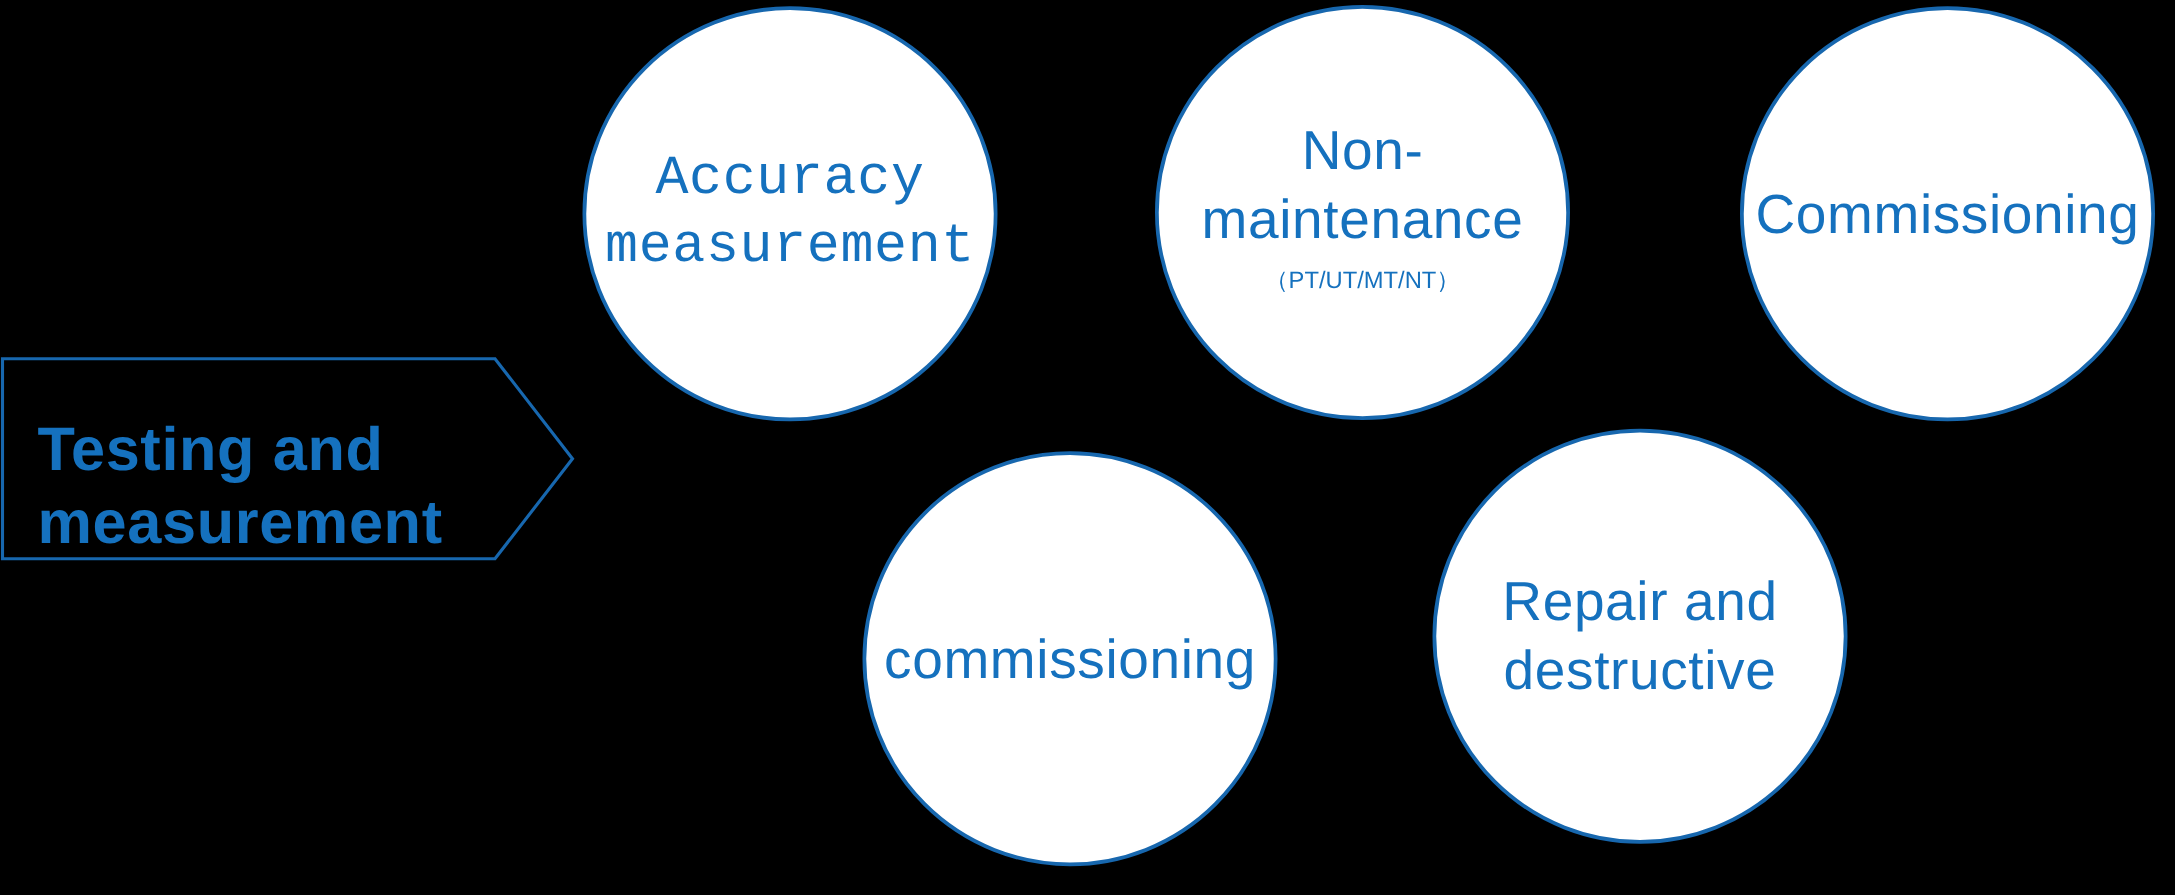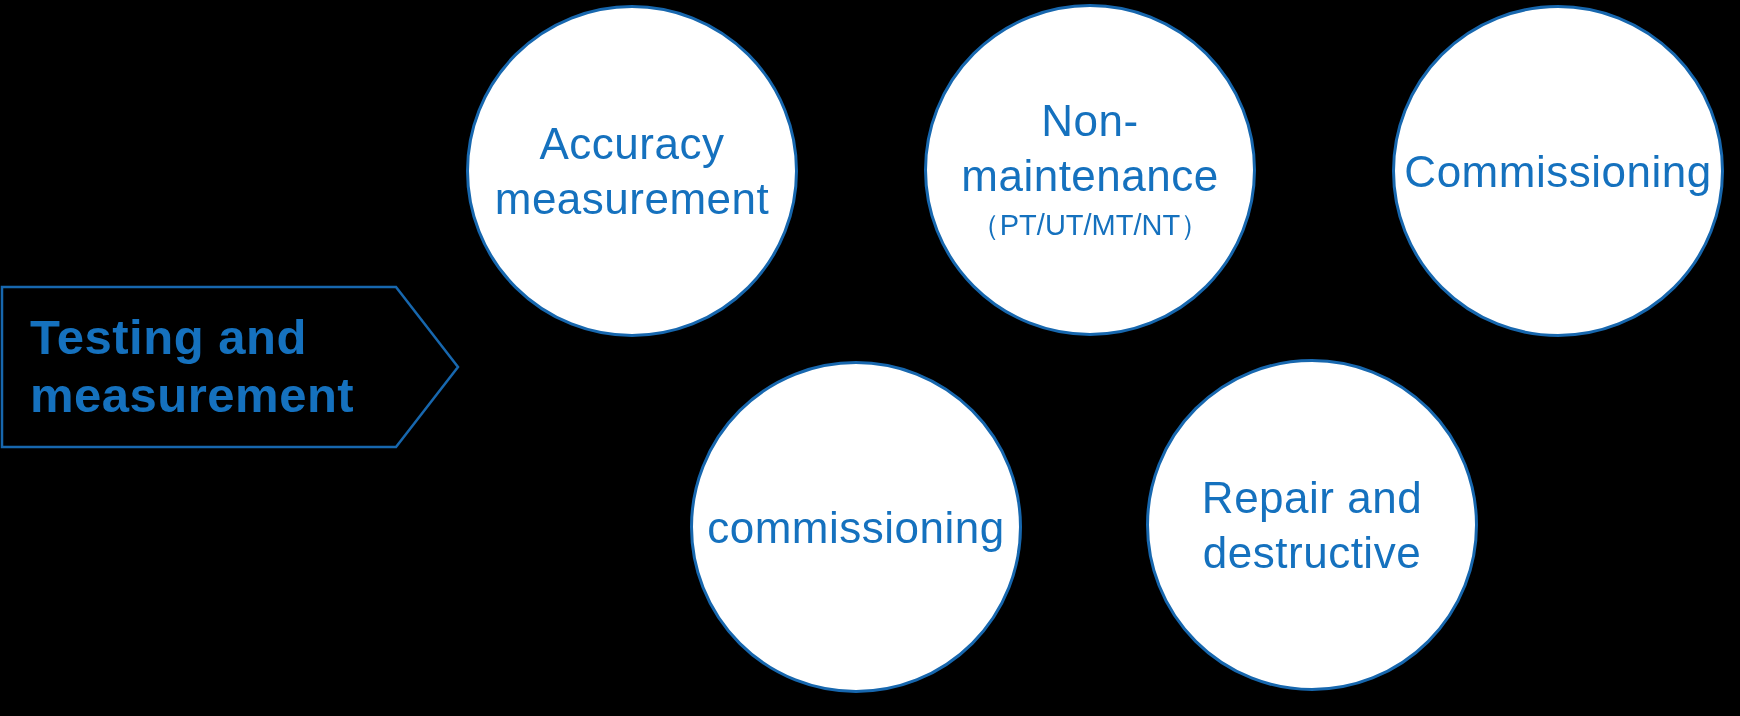--- a/index.html
+++ b/index.html
@@ -13,41 +13,41 @@
     position:relative;
     width:1740px;height:716px;
     background:var(--bg);
     overflow:hidden;
     font-family:"Liberation Sans",sans-serif;
   }
   .arrow-svg{position:absolute;left:0;top:285px;}
   .arrow-svg polygon{fill:none;stroke:var(--border-blue);stroke-width:2.5;}
   .arrow-label{
     position:absolute;left:30px;top:285px;height:162px;width:370px;
-    display:flex;flex-direction:column;justify-content:center;
+    display:flex;flex-direction:column;justify-content:flex-end;
     color:var(--text-blue);
     font-size:49px;font-weight:bold;line-height:58px;letter-spacing:0.5px;
     text-align:left;
   }
   .circle{
     position:absolute;width:332px;height:332px;border-radius:50%;
     background:var(--circle-fill);
     border:3px solid var(--border-blue);
     box-sizing:border-box;
     display:flex;flex-direction:column;align-items:center;justify-content:center;
     color:var(--text-blue);
     font-size:44px;line-height:55px;letter-spacing:0.5px;
     text-align:left;
   }
-  .circle .subline{font-size:29px;line-height:44px;letter-spacing:0px;}
-  .c1{left:466px;top:5px;}
+  .circle .subline{font-size:19px;line-height:44px;letter-spacing:0px;}
+  .c1{left:466px;top:5px;font-family:Liberation Mono, monospace;}
   .c2{left:924px;top:4px;}
   .c3{left:1392px;top:5px;}
   .c4{left:690px;top:361px;}
-  .c5{left:1146px;top:359px;}
+  .c5{left:1146px;top:343px;}
 </style>
 </head>
 <body>
 
 <div class="canvas">
 
   <svg class="arrow-svg" width="462" height="164" viewBox="0 0 462 164">
     <polygon points="2,2 396,2 458,82 396,162 2,162"></polygon>
   </svg>
 

